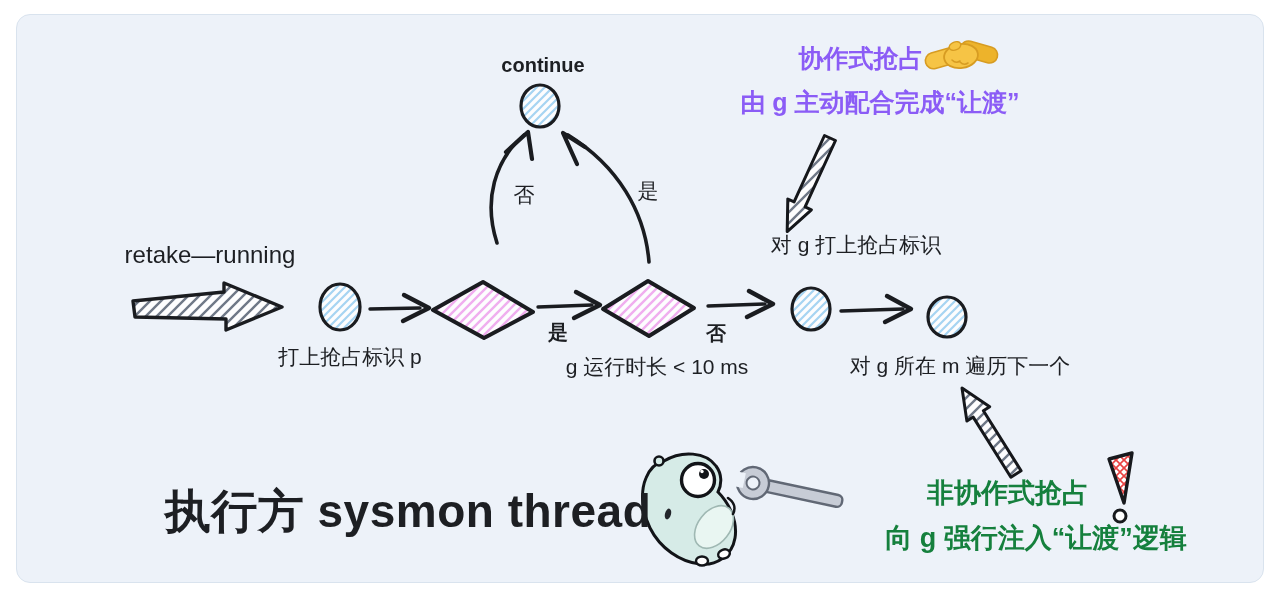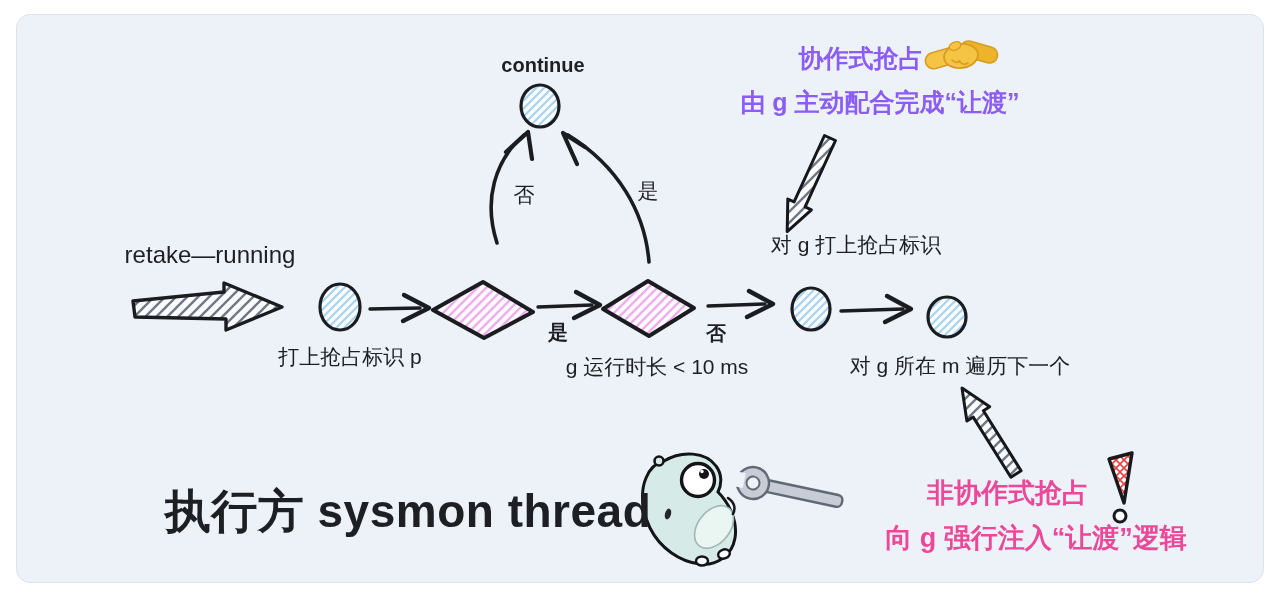--- a/index.html
+++ b/index.html
@@ -8,21 +8,21 @@
   .panel{position:absolute;left:16px;top:14px;width:1248px;height:569px;
          background:#edf2f9;border:1.5px solid #d9e3ee;border-radius:14px;box-sizing:border-box;}
   svg.draw{position:absolute;left:0;top:0;}
   .lbl{position:absolute;transform:translate(-50%,-50%);white-space:nowrap;
        color:#1d1f23;text-align:center;line-height:1.15;}
   .ink20{font-size:20px;font-weight:700;}
   .ink21{font-size:21px;font-weight:500;}
   .ink27{font-size:24px;font-weight:500;}
   .ink34{font-size:46px;font-weight:600;letter-spacing:.5px;}
   .red25{font-size:25px;font-weight:700;color:#8b5cf6;}
-  .red27{font-size:27px;font-weight:700;color:#ec4899;}
+  .red27{font-size:27px;font-weight:700;color:#15803d;}
 </style>
 </head>
 <body>
 
 <div class="stage">
   <div class="panel"></div>
 
   <svg class="draw" width="1280" height="597" viewBox="0 0 1280 597">
     <defs>
       <pattern id="pBlue" width="8" height="8" patternUnits="userSpaceOnUse">

